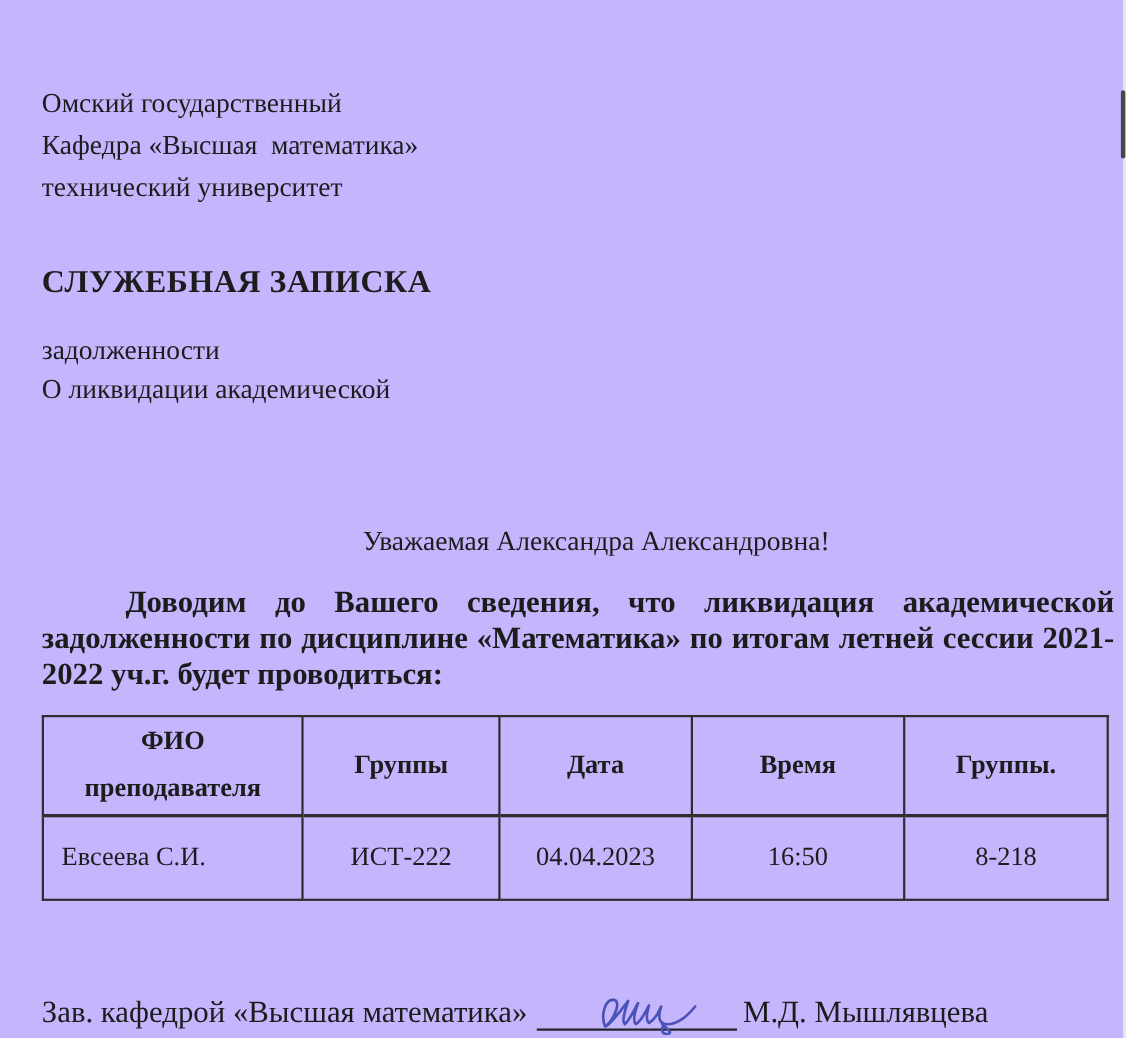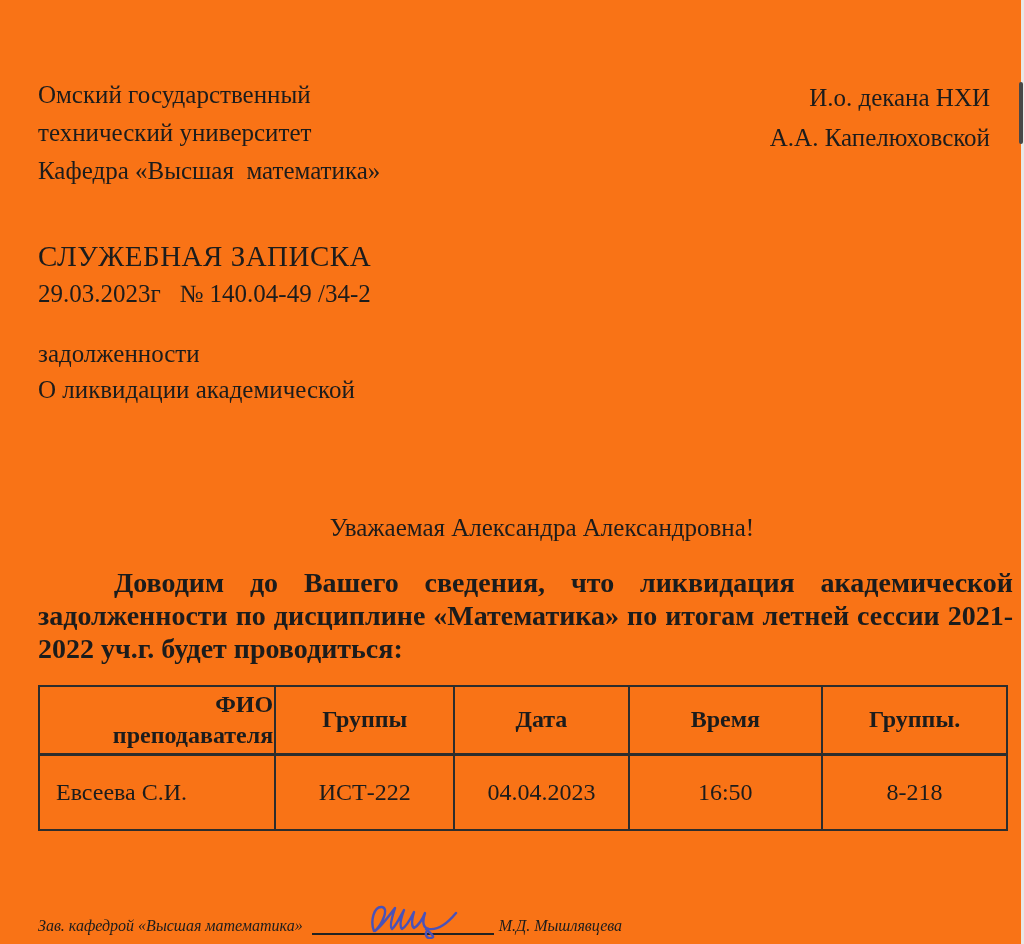--- a/index.html
+++ b/index.html
@@ -1,20 +1,20 @@
 <!DOCTYPE html>
 <html><head>
 <meta charset="utf-8">
 <style>
   html, body { margin: 0; padding: 0; background: #ffffff; }
   .page {
     position: relative;
     width: 1024px;
     height: 944px;
-    background: #f97316;
+    background: #c4b5fd;
     overflow: hidden;
     font-family: "Liberation Serif", "DejaVu Serif", serif;
     color: #1c1c1c;
     box-sizing: border-box;
     padding: 0 8px 0 38px;
   }
   .prewrap { white-space: pre-wrap; }
 
   
   .hdr {
@@ -23,21 +23,21 @@
     justify-content: space-between;
     align-items: flex-start;
   }
   .hdr-left { font-size: 25px; line-height: 38px; }
   .hdr-right { text-align: right; font-size: 25px; line-height: 40px; margin-right: 26px; margin-top: 2px; }
 
   
   .doc-title {
     margin-top: 50px;
     font-size: 29px;
-    font-weight: normal;
+    font-weight: bold;
     letter-spacing: 0.5px;
   }
   .doc-number { margin-top: 7px; font-size: 25px; }
 
   
   .subject { margin-top: 28px; font-size: 25px; line-height: 36px; }
 
   
   .greeting {
     margin-top: 106px;
@@ -70,41 +70,40 @@
     box-sizing: border-box;
   }
   table.sched th {
     font-weight: bold;
     height: 68px;
     vertical-align: middle;
     white-space: pre-line;
     border-bottom: 3px solid #2d2d2d;
   }
   table.sched th.col-fio {
-    text-align: right;
+    text-align: center;
     padding-left: 1px;
-    line-height: 31px;
+    line-height: 43px;
   }
   table.sched td {
     height: 76px;
     text-align: center;
     vertical-align: middle;
   }
   table.sched td.col-fio {
     text-align: left;
     padding-left: 16px;
   }
 
   
   .sign-row {
     margin-top: 86px;
     display: flex;
     align-items: baseline;
-    font-size: 16px;
-    font-style: italic;
+    font-size: 28px;
   }
   .sign-line {
     position: relative;
     width: 182px;
     margin: 0 5px 0 9px;
     border-bottom: 2px solid #222;
     height: 1em;
     align-self: flex-end;
   }
   .sign-scribble {
@@ -132,31 +131,26 @@
 <body>
 
 <div class="page">
 
   <div class="edge-strip"></div>
   <div class="edge-mark"></div>
 
   <div class="hdr">
     <div class="hdr-left">
       <div class="prewrap">Омский государственный</div>
+      <div class="prewrap">Кафедра «Высшая  математика»</div>
       <div class="prewrap">технический университет</div>
-      <div class="prewrap">Кафедра «Высшая  математика»</div>
-    </div>
-    <div class="hdr-right">
-      <div>И.о. декана НХИ</div>
-      <div>А.А. Капелюховской</div>
     </div>
   </div>
 
   <div class="doc-title">СЛУЖЕБНАЯ ЗАПИСКА</div>
-  <div class="doc-number prewrap">29.03.2023г   № 140.04-49 /34-2</div>
 
   <div class="subject">
     <div>задолженности</div>
     <div>О ликвидации академической</div>
   </div>
 
   <div class="greeting">Уважаемая Александра Александровна!</div>
 
   <div class="body-par">Доводим до Вашего сведения, что ликвидация  академической задолженности  по дисциплине «Математика» по итогам летней сессии 2021-2022 уч.г. будет проводиться:</div>
 

